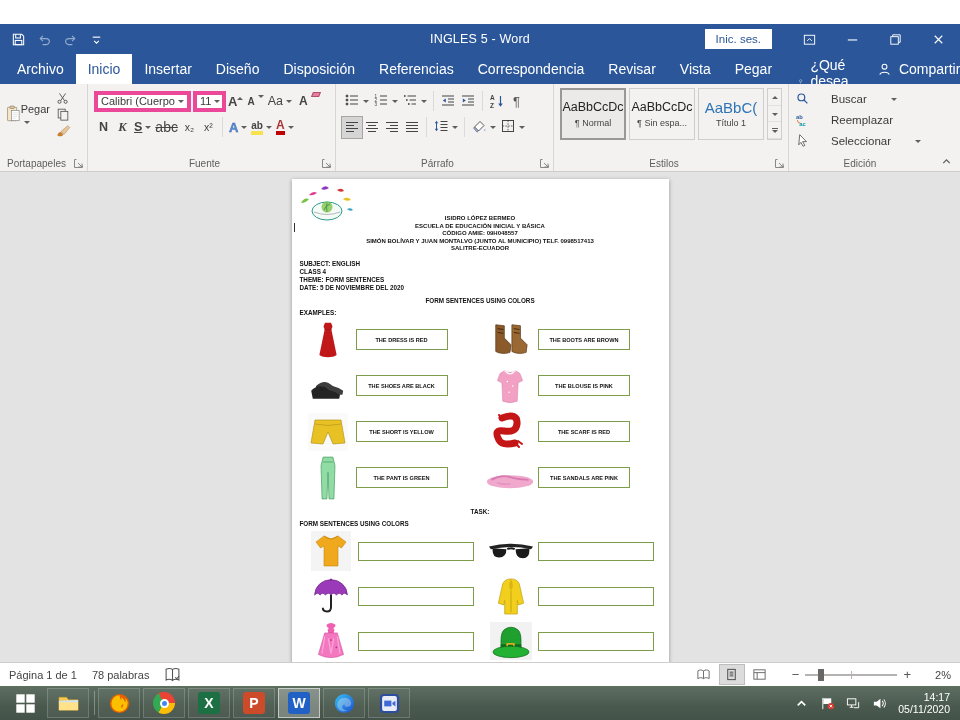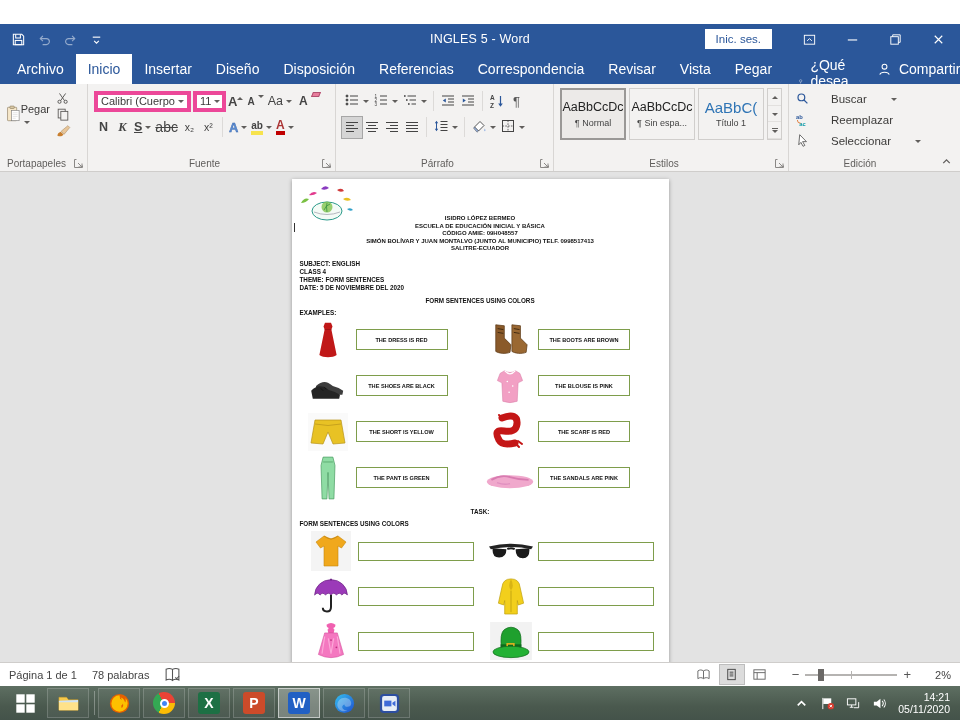--- a/index.html
+++ b/index.html
@@ -856,18 +856,18 @@
             <path d="M13.5 6.5v6h-5"></path>
           </svg>
         </span>
       <span class="trayic">
           <svg viewBox="0 0 16 16">
             <path d="M2 6v4h3l4 3V3L5 6z" fill="#fff"></path>
             <path d="M10.8 5.3a4 4 0 0 1 0 5.4M12.6 3.7a6.6 6.6 0 0 1 0 8.6" stroke="#fff" stroke-width="1.1" fill="none"></path>
           </svg>
         </span>
       <div class="clock">
-        <div>14:21</div>
+        <div>14:17</div>
         <div>05/11/2020</div>
       </div>
     </div>
   </div>
 </div>
 
 </body></html>

